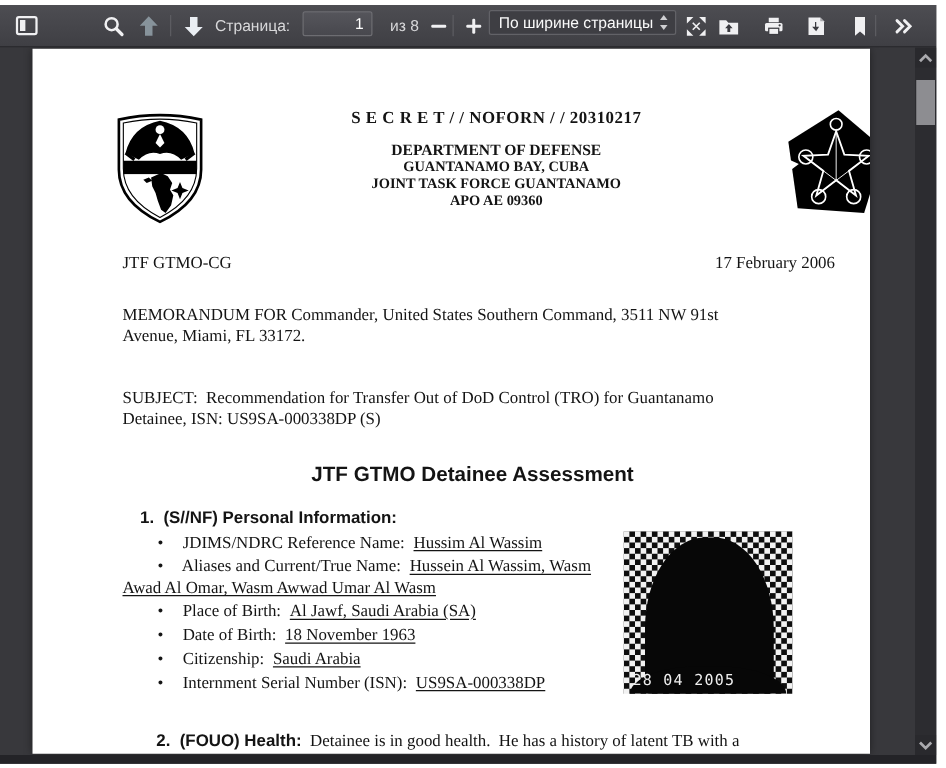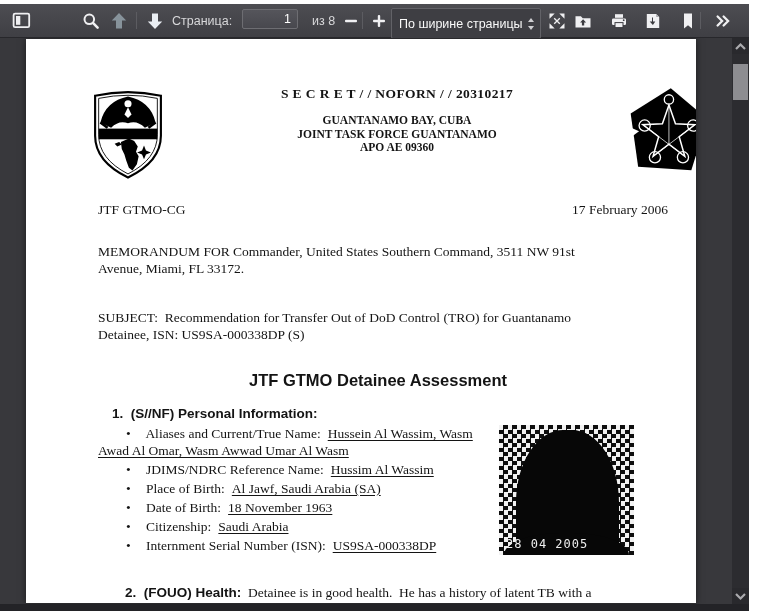--- a/index.html
+++ b/index.html
@@ -19,21 +19,21 @@
   .tbtn svg { display:block; }
   .tlabel { position:absolute; top:0; height:33px; display:flex; align-items:center;
             color:#d8d8da; font-size:12.5px; white-space:nowrap; }
   .tsep { position:absolute; top:8px; width:1px; height:17px; background:#5c5c61; }
 
   .page-input { position:absolute; left:242px; top:5px; width:56px; height:20px;
                 box-sizing:border-box; background:linear-gradient(#55555b,#48484e);
                 border:1px solid #6d6d72; border-radius:2px; color:#ffffff;
                 font-size:12.5px; text-align:right; padding:0 6px 0 2px; outline:none;
                 font-family:"Liberation Sans", sans-serif; }
-  .zoom-select { position:absolute; left:391px; top:4px; width:150px; height:31px;
+  .zoom-select { position:absolute; left:391px; top:4px; width:150px; height:20px;
                  box-sizing:border-box; background:#3e3e43; border:1px solid #626267;
                  border-radius:2px; display:flex; align-items:center; padding:0 5px 0 7px;
                  color:#fafafa; font-size:12.5px; cursor:pointer; }
   .zoom-select .zs-text { flex:1; white-space:nowrap; overflow:hidden; }
 
   
   .viewer { position:relative; flex:1; overflow:hidden; background:#38383c; }
   .scrollbar { position:absolute; right:0; top:0; bottom:0; width:17px; background:#2c2c30; }
   .sbtn { position:absolute; left:0; width:17px; height:16px; display:flex;
           align-items:center; justify-content:center; background:#29292d; cursor:pointer; }
@@ -211,20 +211,21 @@
           <path d="M45 23 l4 8 -4 4 -4 -4 z" fill="#fff"></path>
           <rect x="12" y="47" width="66" height="12" fill="#000"></rect>
           <path d="M37 62 l9-4 6 3 4 6 -2 6 3 5 -2 9 -5 7 -4-3 -3-8 -2-7 -3-6 z" fill="#000"></path>
           <path d="M30 64 l5-2 3 3 -5 2 z" fill="#000"></path>
           <path d="M63 66 l2.2 5.6 5.6 2.2 -5.6 2.2 -2.2 5.6 -2.2-5.6 -5.6-2.2 5.6-2.2 z" fill="#000"></path>
         </svg>
 
         <div class="header-center">
           <div class="classification">S E C R E T / / NOFORN / / 20310217</div>
           <div class="org">
+            <div class="org-line first">DEPARTMENT OF DEFENSE</div>
             <div class="org-line">GUANTANAMO BAY, CUBA</div>
             <div class="org-line">JOINT TASK FORCE GUANTANAMO</div>
             <div class="org-line">APO AE 09360</div>
           </div>
         </div>
 
         <svg class="seal seal-right" width="84" height="105" viewBox="0 0 90 105">
           <path d="M48 4 L87 37 L70 92 L13 88 L5 31 Z" fill="#000"></path>
           <path d="M46 22 L53 42 L74 43 L57 56 L63 77 L46 64 L29 77 L35 56 L18 43 L39 42 Z" fill="none" stroke="#fff" stroke-width="1.6"></path>
           <path d="M46 22 L46 64 M18 43 L63 77 M74 43 L29 77" stroke="#fff" stroke-width="0.8"></path>
@@ -251,24 +252,24 @@
       <div class="sec-heading">1.  (S//NF) Personal Information:</div>
 
       <div class="sec1-body">
         <div class="photo">
           <div class="photo-blob"></div>
           <div class="photo-base"></div>
           <div class="photo-date">28 04 2005</div>
         </div>
 
         <div class="bullet">
+          <span class="b-label">JDIMS/NDRC Reference Name:</span><span class="b-value">Hussim Al Wassim</span>
+        </div>
+        <div class="bullet">
           <span class="b-label">Aliases and Current/True Name:</span><span class="b-value">Hussein Al Wassim, Wasm Awad Al Omar, Wasm Awwad Umar Al Wasm</span>
-        </div>
-        <div class="bullet">
-          <span class="b-label">JDIMS/NDRC Reference Name:</span><span class="b-value">Hussim Al Wassim</span>
         </div>
         <div class="bullet">
           <span class="b-label">Place of Birth:</span><span class="b-value">Al Jawf, Saudi Arabia (SA)</span>
         </div>
         <div class="bullet">
           <span class="b-label">Date of Birth:</span><span class="b-value">18 November 1963</span>
         </div>
         <div class="bullet">
           <span class="b-label">Citizenship:</span><span class="b-value">Saudi Arabia</span>
         </div>

